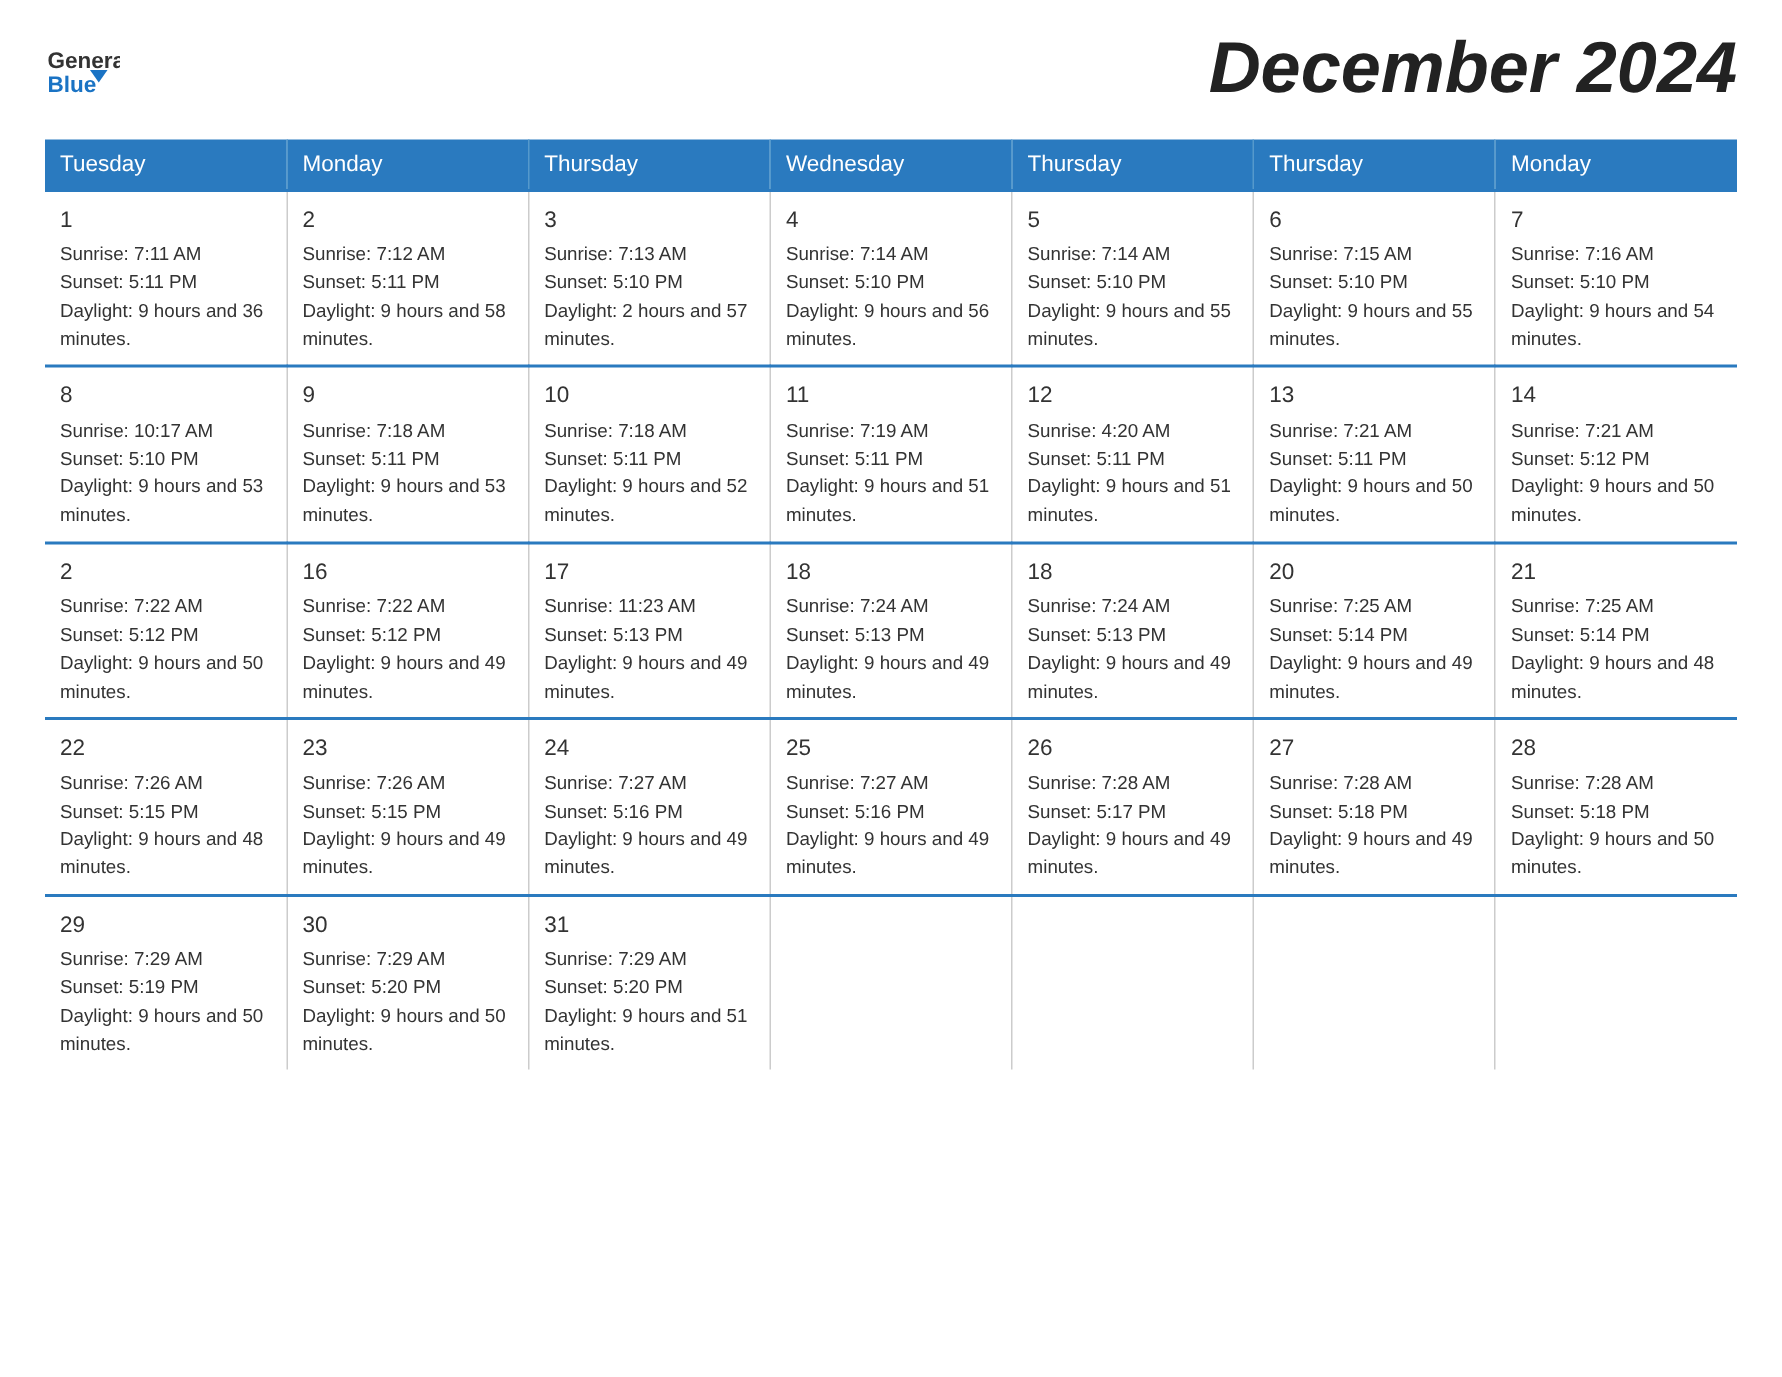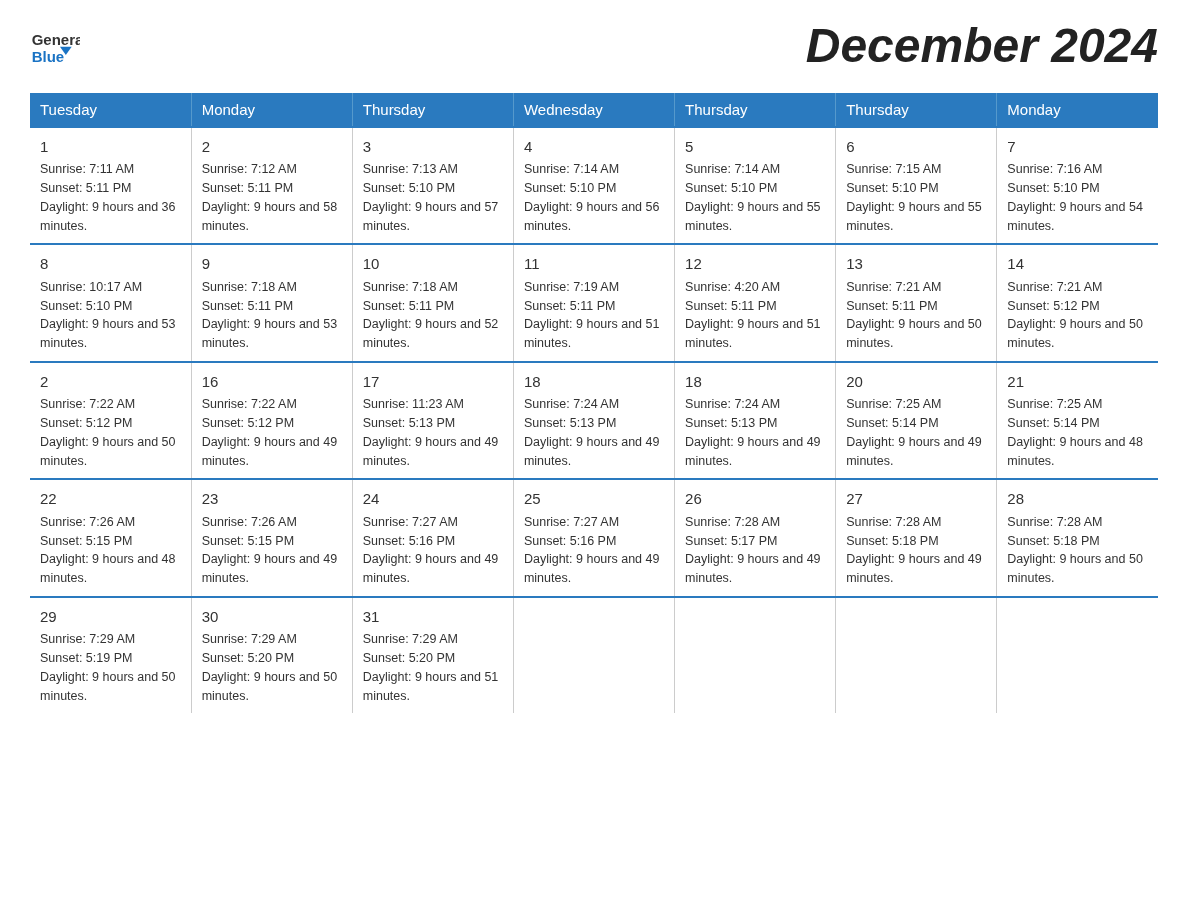--- a/index.html
+++ b/index.html
@@ -108,21 +108,21 @@
         <th>Wednesday</th>
         <th>Thursday</th>
         <th>Thursday</th>
         <th>Monday</th>
       </tr>
   </thead>
   <tbody id="calendar-body">
   <tr>
         <td><span class="day-num">1</span><span class="day-info">Sunrise: 7:11 AM</span><br><span class="day-info">Sunset: 5:11 PM</span><br><span class="day-info">Daylight: 9 hours and 36 minutes.</span></td>
         <td><span class="day-num">2</span><span class="day-info">Sunrise: 7:12 AM</span><br><span class="day-info">Sunset: 5:11 PM</span><br><span class="day-info">Daylight: 9 hours and 58 minutes.</span></td>
-        <td><span class="day-num">3</span><span class="day-info">Sunrise: 7:13 AM</span><br><span class="day-info">Sunset: 5:10 PM</span><br><span class="day-info">Daylight: 9 hours and 57 minutes.</span></td>
+        <td><span class="day-num">3</span><span class="day-info">Sunrise: 7:13 AM</span><br><span class="day-info">Sunset: 5:10 PM</span><br><span class="day-info">Daylight: 2 hours and 57 minutes.</span></td>
         <td><span class="day-num">4</span><span class="day-info">Sunrise: 7:14 AM</span><br><span class="day-info">Sunset: 5:10 PM</span><br><span class="day-info">Daylight: 9 hours and 56 minutes.</span></td>
         <td><span class="day-num">5</span><span class="day-info">Sunrise: 7:14 AM</span><br><span class="day-info">Sunset: 5:10 PM</span><br><span class="day-info">Daylight: 9 hours and 55 minutes.</span></td>
         <td><span class="day-num">6</span><span class="day-info">Sunrise: 7:15 AM</span><br><span class="day-info">Sunset: 5:10 PM</span><br><span class="day-info">Daylight: 9 hours and 55 minutes.</span></td>
         <td><span class="day-num">7</span><span class="day-info">Sunrise: 7:16 AM</span><br><span class="day-info">Sunset: 5:10 PM</span><br><span class="day-info">Daylight: 9 hours and 54 minutes.</span></td>
       </tr>
       <tr>
         <td><span class="day-num">8</span><span class="day-info">Sunrise: 10:17 AM</span><br><span class="day-info">Sunset: 5:10 PM</span><br><span class="day-info">Daylight: 9 hours and 53 minutes.</span></td>
         <td><span class="day-num">9</span><span class="day-info">Sunrise: 7:18 AM</span><br><span class="day-info">Sunset: 5:11 PM</span><br><span class="day-info">Daylight: 9 hours and 53 minutes.</span></td>
         <td><span class="day-num">10</span><span class="day-info">Sunrise: 7:18 AM</span><br><span class="day-info">Sunset: 5:11 PM</span><br><span class="day-info">Daylight: 9 hours and 52 minutes.</span></td>
         <td><span class="day-num">11</span><span class="day-info">Sunrise: 7:19 AM</span><br><span class="day-info">Sunset: 5:11 PM</span><br><span class="day-info">Daylight: 9 hours and 51 minutes.</span></td>

